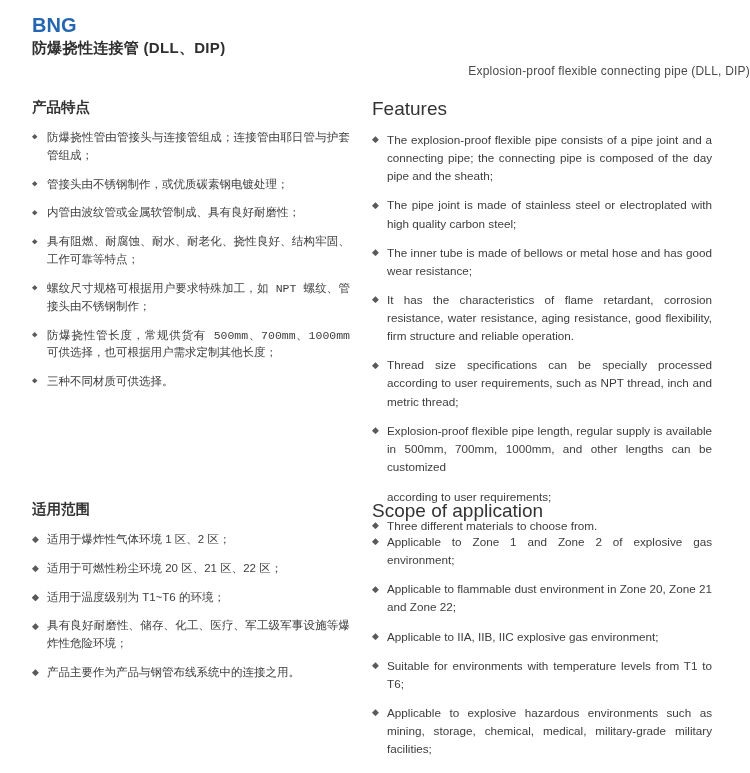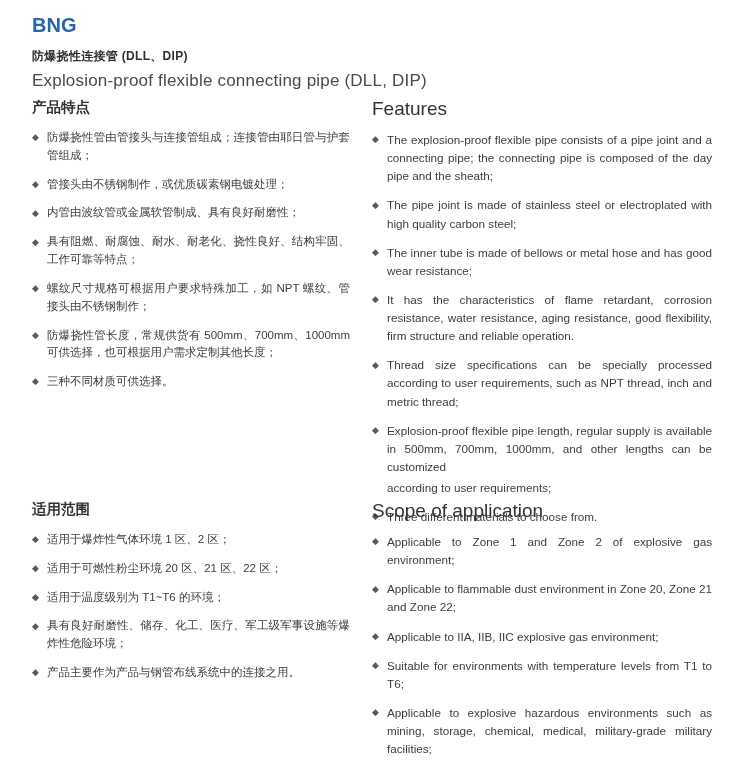--- a/index.html
+++ b/index.html
@@ -28,31 +28,32 @@
   }
   .brand {
     font-size: 20px;
     font-weight: bold;
     color: #2566b0;
     letter-spacing: 0px;
     line-height: 1.1;
     font-family: "Liberation Sans", sans-serif;
   }
   .title-cn {
-    margin-top: 12px;
-    font-size: 12px;
+    margin-top: 3px;
+    font-size: 15px;
     font-weight: bold;
     color: #2f2f2f;
     letter-spacing: 0.3px;
   }
   .title-en {
     margin-top: 6px;
-    font-size: 17px;
+    font-size: 12px;
     color: #4a4a4a;
     letter-spacing: 0.2px;
+    text-align: right;
   }
   
   .section {
     position: absolute;
     box-sizing: border-box;
   }
   .sec-heading-cn {
     font-size: 14.5px;
     font-weight: bold;
     color: #333333;
@@ -90,24 +91,24 @@
   }
   .en-list li {
     font-size: 11.7px;
     color: #3d3d3d;
     text-align: justify;
     line-height: 1.62;
     margin-bottom: 10px;
   }
   .en-list li .sub {
     display: block;
-    margin-top: 3px;
+    margin-top: 12px;
   }
   
-  #features-cn   { left: 32px;  top: 98px;  width: 318px; }
+  #features-cn   { left: 32px;  top: 98px;  width: 318px; font-family: Liberation Mono, monospace; }
   #features-en   { left: 372px; top: 98px;  width: 340px; }
   #scope-cn      { left: 32px;  top: 500px; width: 318px; }
   #scope-en      { left: 372px; top: 500px; width: 340px; }
 </style>
 </head>
 <body>
 
 <div class="page">
 
   <div class="header">

